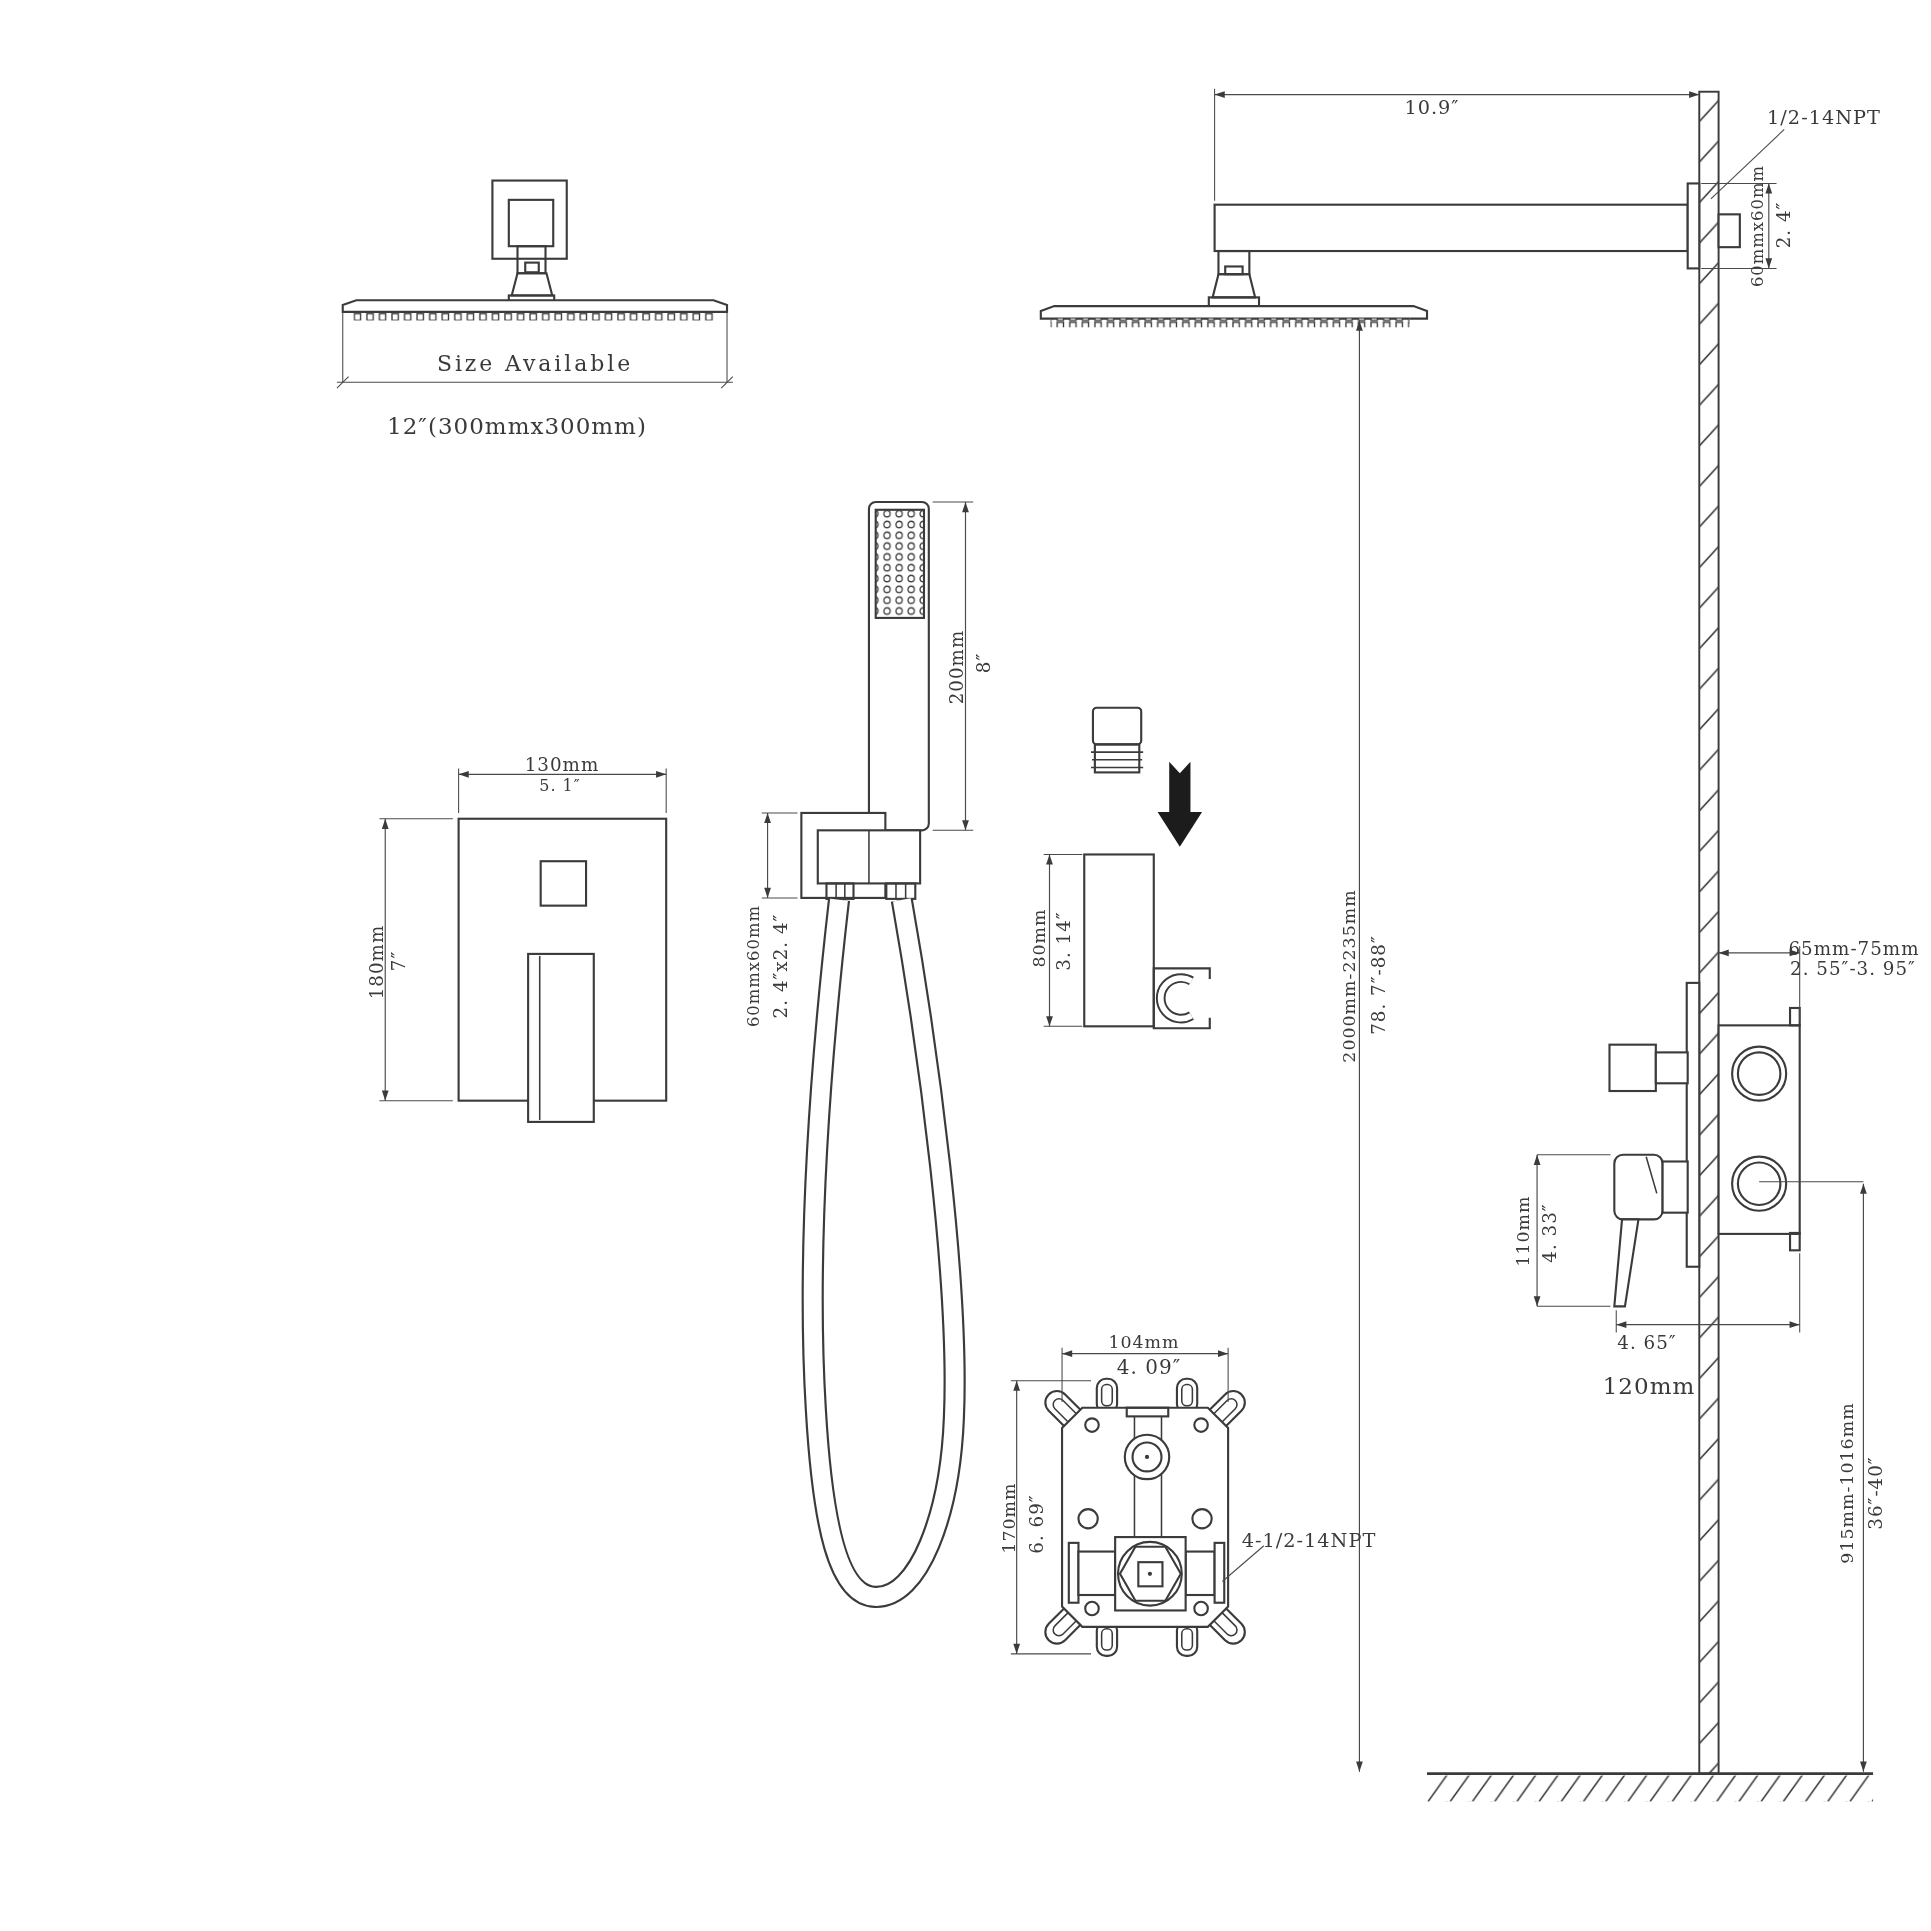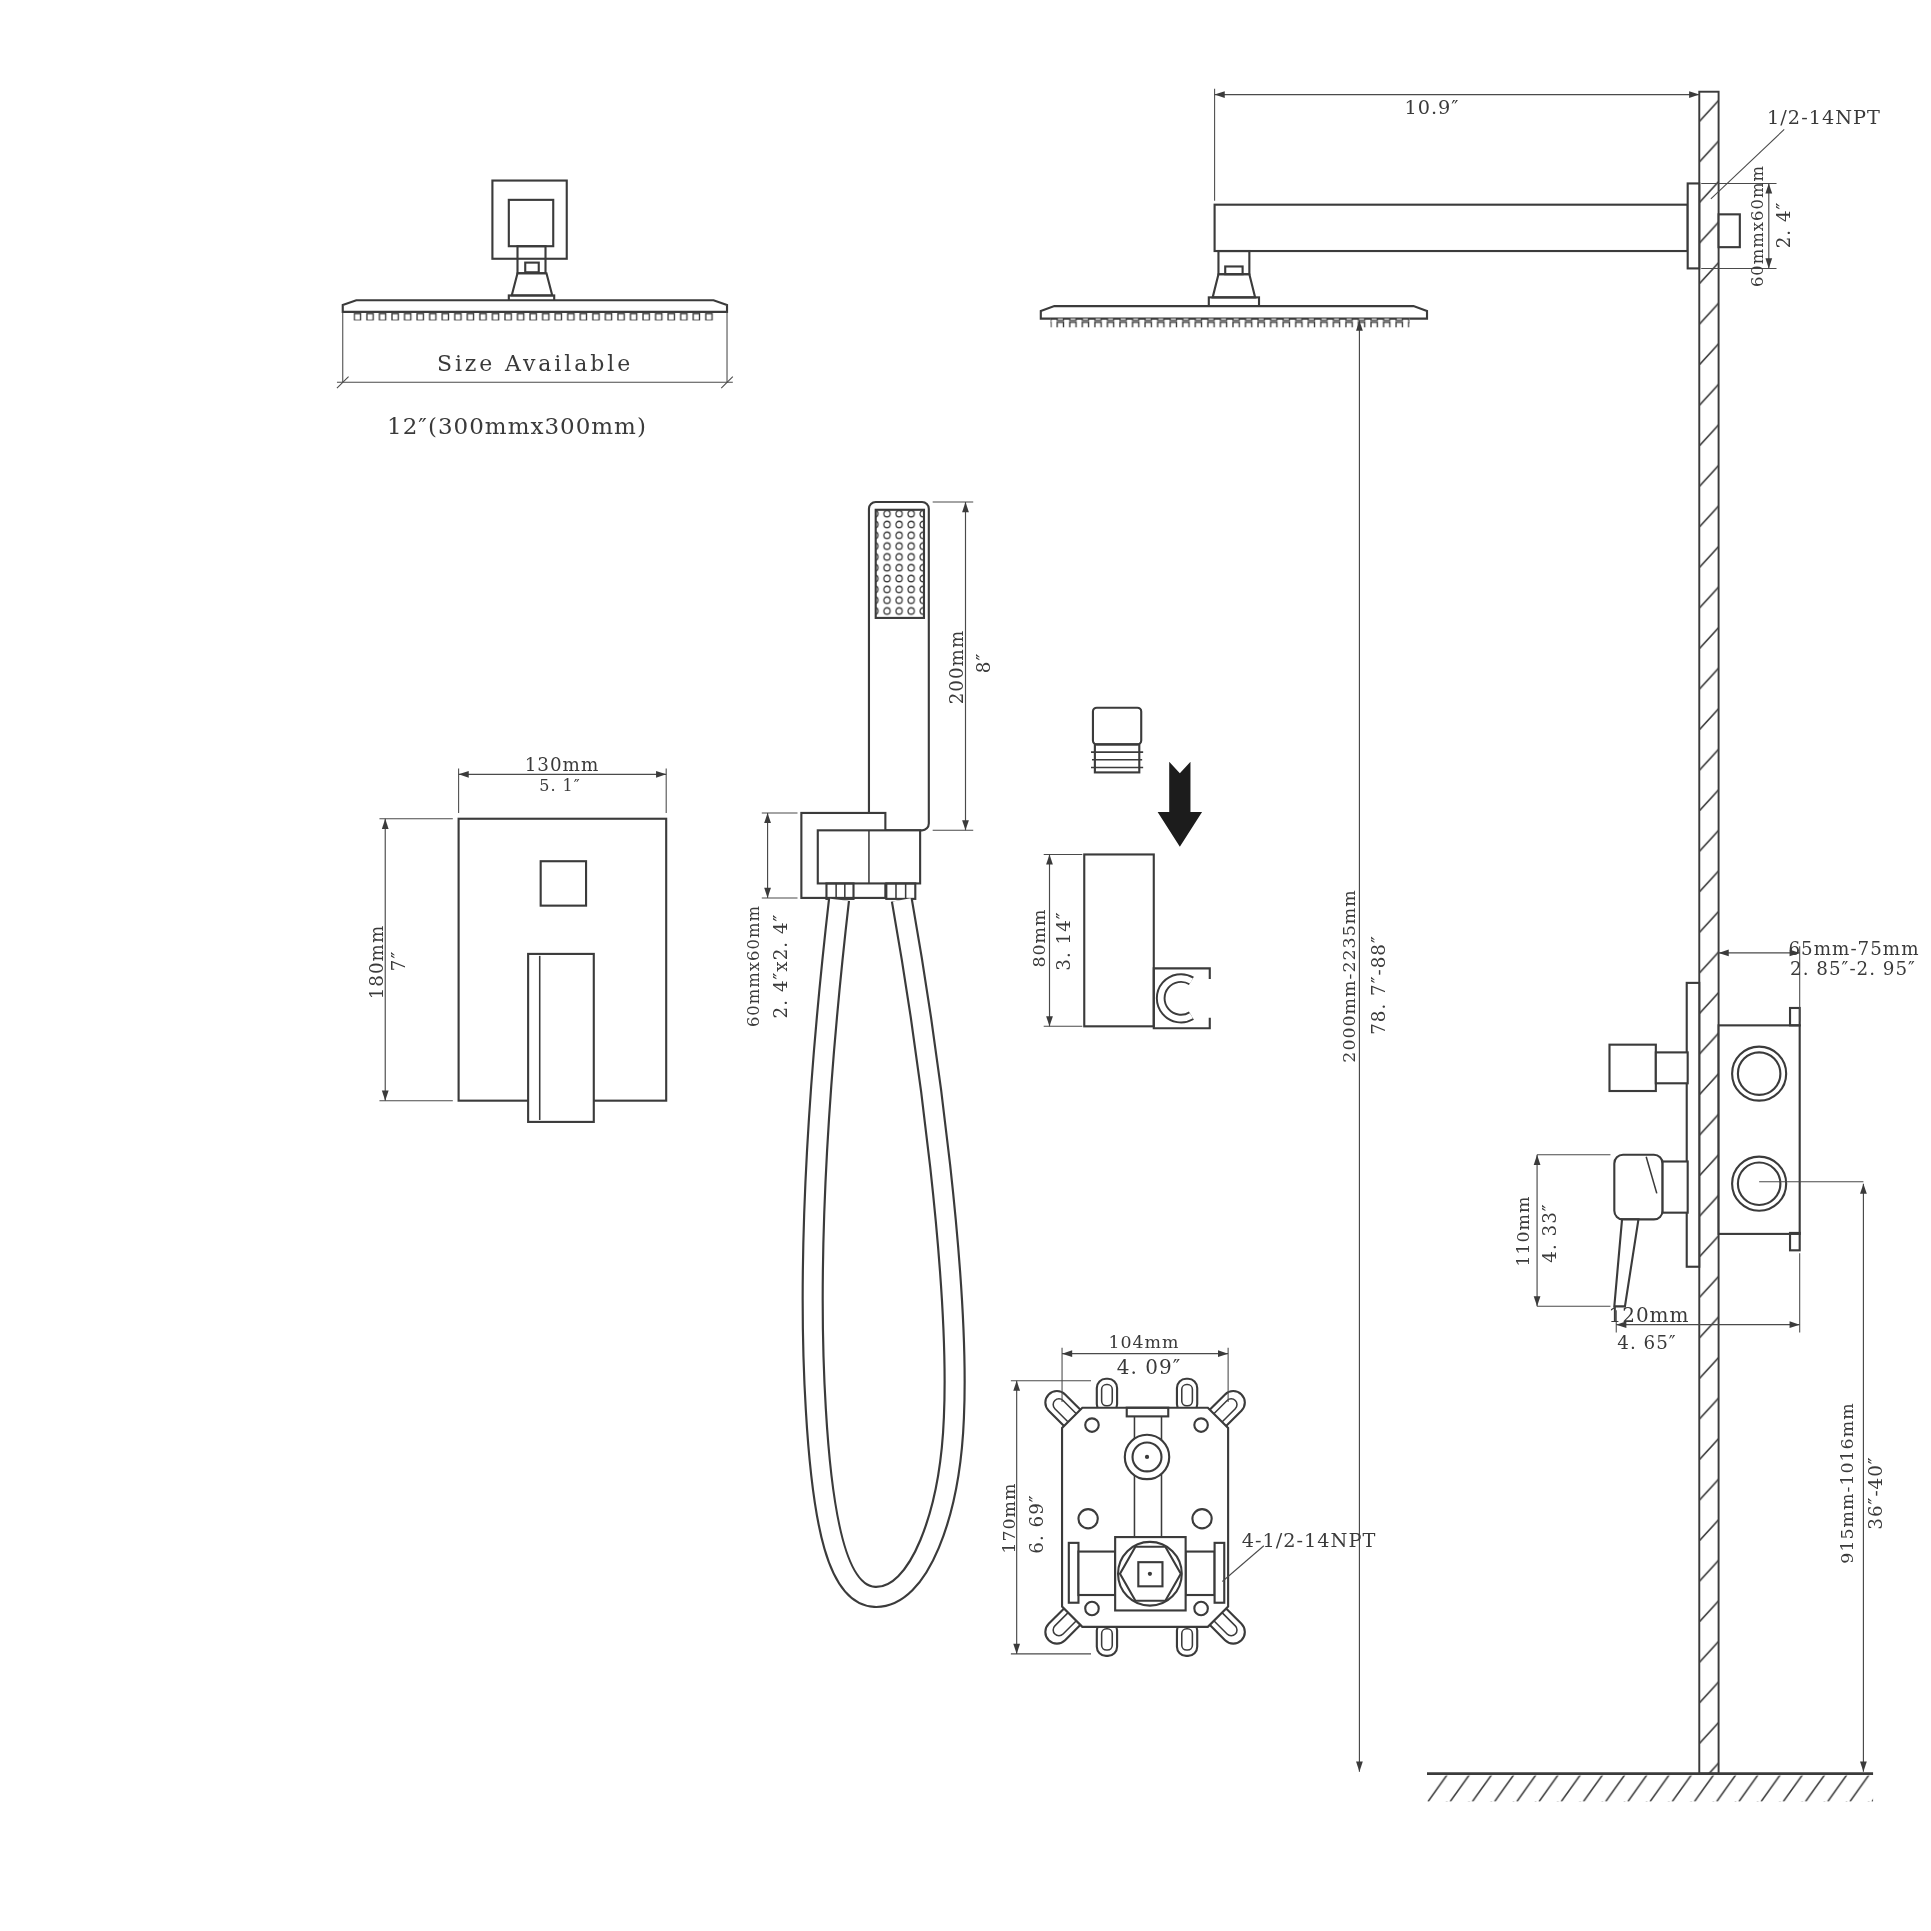--- a/index.html
+++ b/index.html
@@ -251,25 +251,25 @@
 <div class="lbl rot" style="left:754px;top:966px;font-size:16.4px">60mmx60mm</div>
 <div class="lbl rot" style="left:781px;top:966px;font-size:18.3px">2. 4″x2. 4″</div>
 
 <div class="lbl rot" style="left:1040px;top:938px;font-size:17.4px">80mm</div>
 <div class="lbl rot" style="left:1064px;top:941px;font-size:18.3px">3. 14″</div>
 
 <div class="lbl rot" style="left:1350px;top:976px;font-size:17.4px">2000mm-2235mm</div>
 <div class="lbl rot" style="left:1379px;top:985px;font-size:18.3px">78. 7″-88″</div>
 
 <div class="lbl" style="left:1854px;top:949px;font-size:18.3px">65mm-75mm</div>
-<div class="lbl" style="left:1853px;top:969px;font-size:18.3px">2. 85″-2. 95″</div>
+<div class="lbl" style="left:1853px;top:969px;font-size:18.3px">2. 55″-3. 95″</div>
 
 <div class="lbl rot" style="left:1524px;top:1231px;font-size:17.4px">110mm</div>
 <div class="lbl rot" style="left:1550px;top:1233px;font-size:18.3px">4. 33″</div>
-<div class="lbl" style="left:1649px;top:1315px;font-size:20px">120mm</div>
+<div class="lbl" style="left:1649px;top:1386px;font-size:23px">120mm</div>
 <div class="lbl" style="left:1647px;top:1343px;font-size:18.3px">4. 65″</div>
 
 <div class="lbl rot" style="left:1848px;top:1483px;font-size:17.4px">915mm-1016mm</div>
 <div class="lbl rot" style="left:1876px;top:1493px;font-size:18.3px">36″-40″</div>
 
 <div class="lbl" style="left:1144px;top:1343px;font-size:17.4px">104mm</div>
 <div class="lbl" style="left:1149px;top:1367px;font-size:20px">4. 09″</div>
 <div class="lbl rot" style="left:1010px;top:1518px;font-size:17.4px">170mm</div>
 <div class="lbl rot" style="left:1037px;top:1524px;font-size:18.3px">6. 69″</div>
 <div class="lbl" style="left:1309px;top:1541px;font-size:19.3px">4-1/2-14NPT</div>

